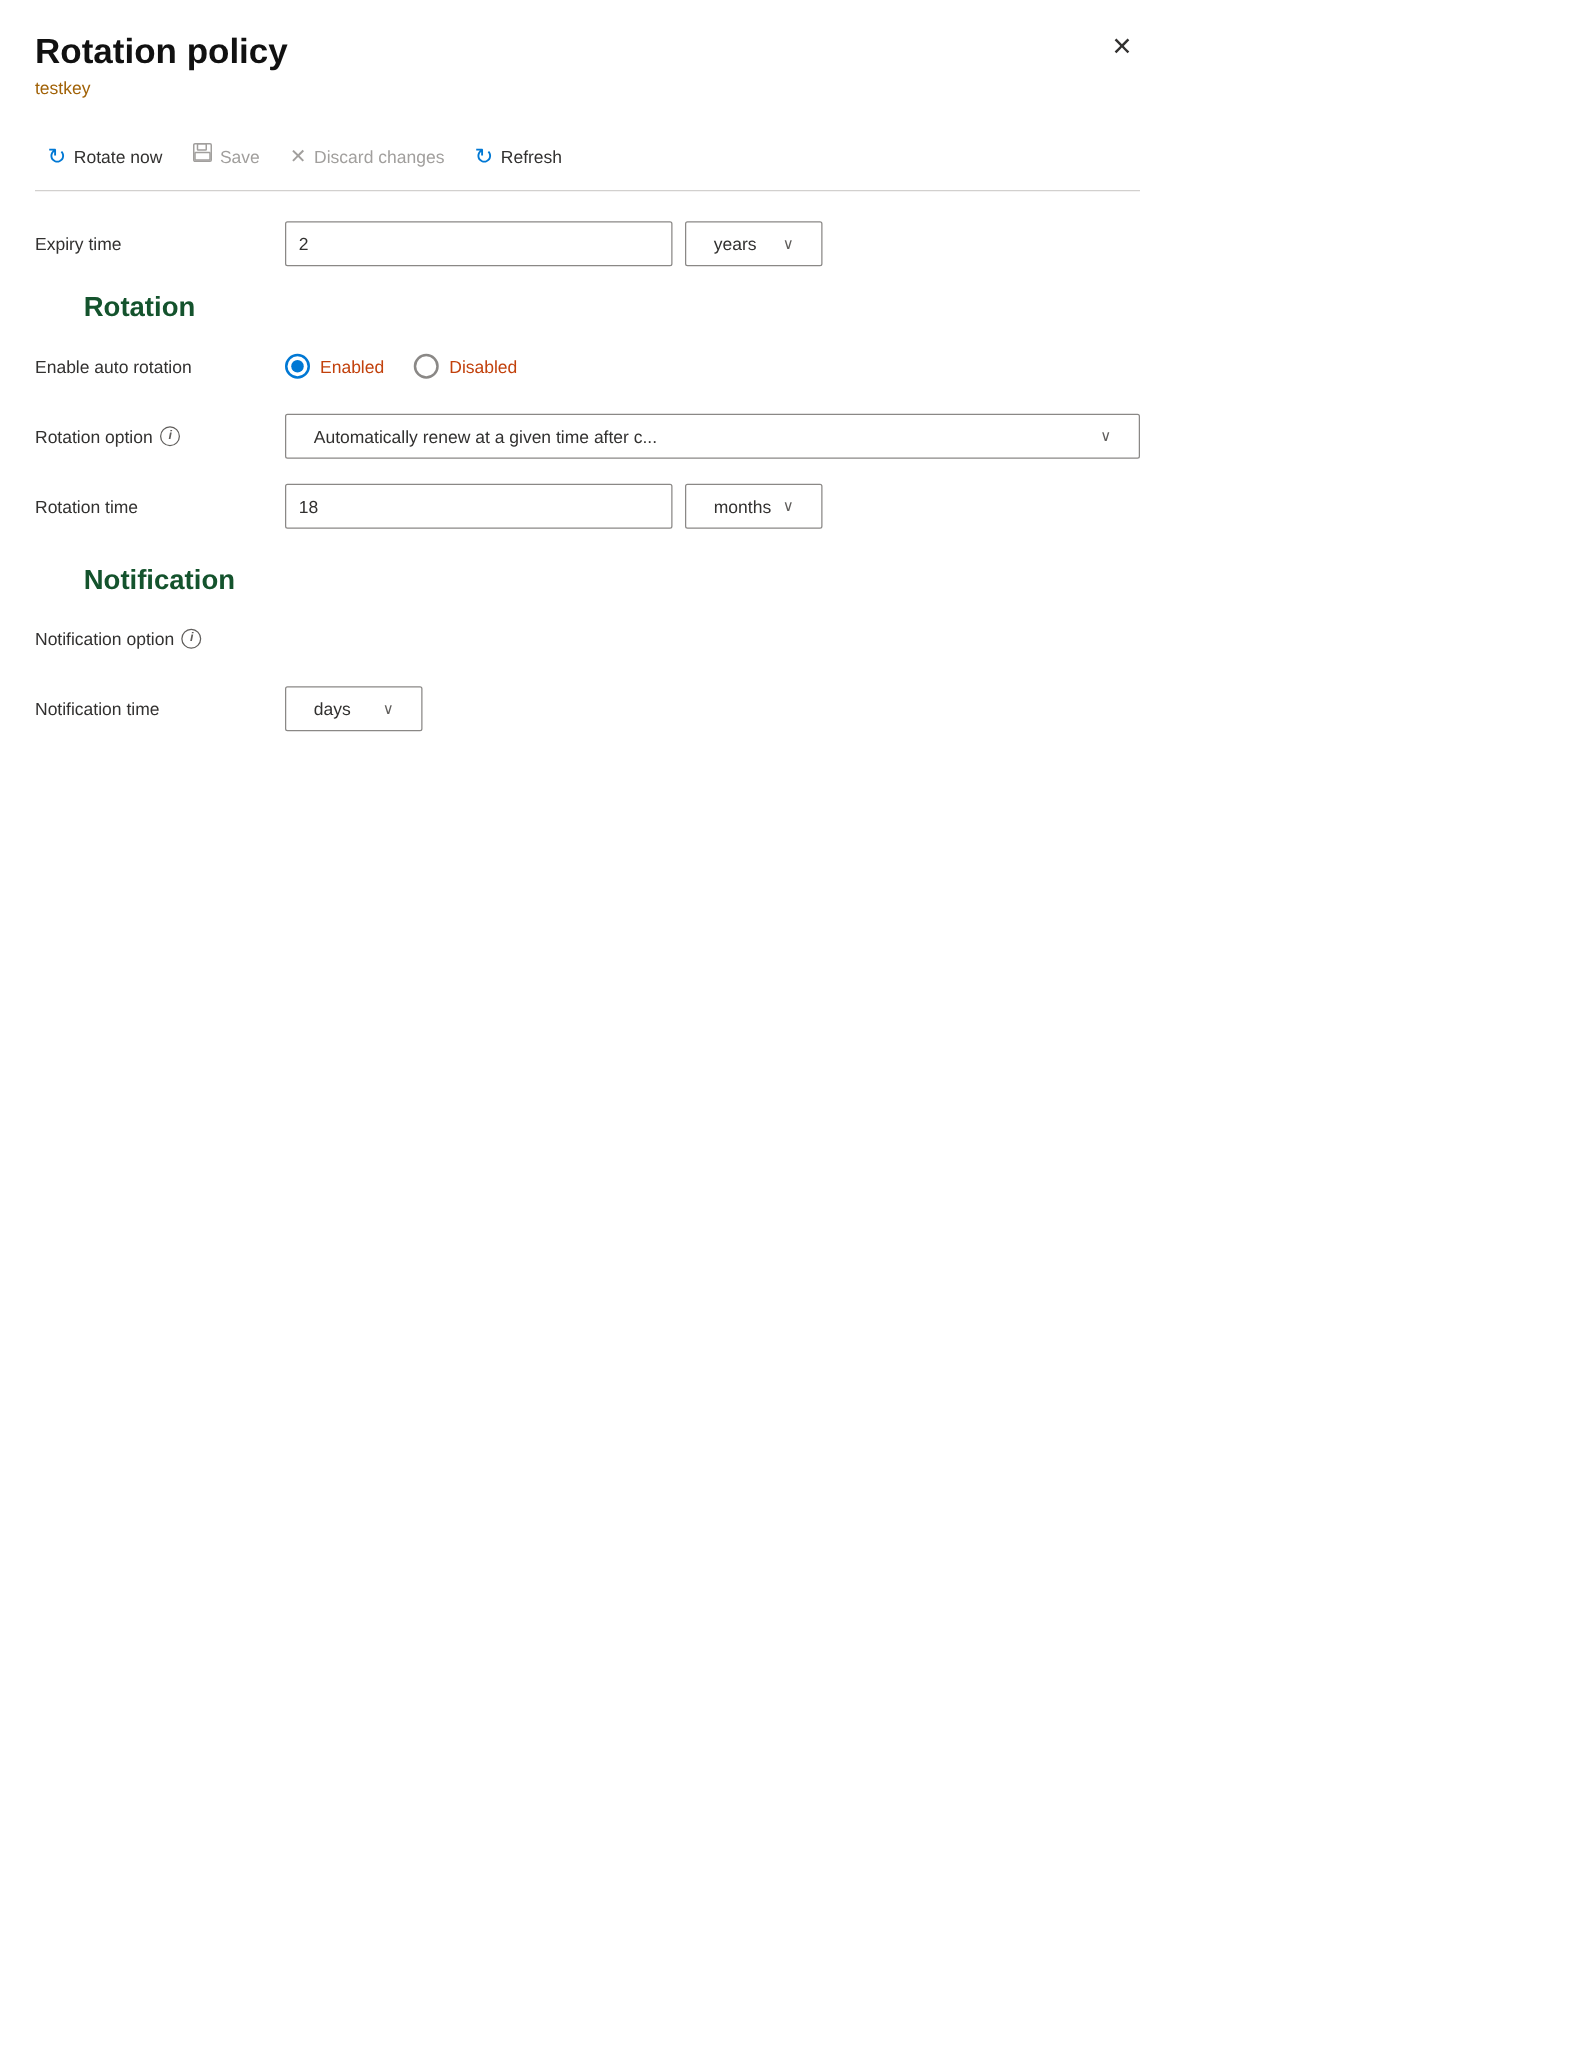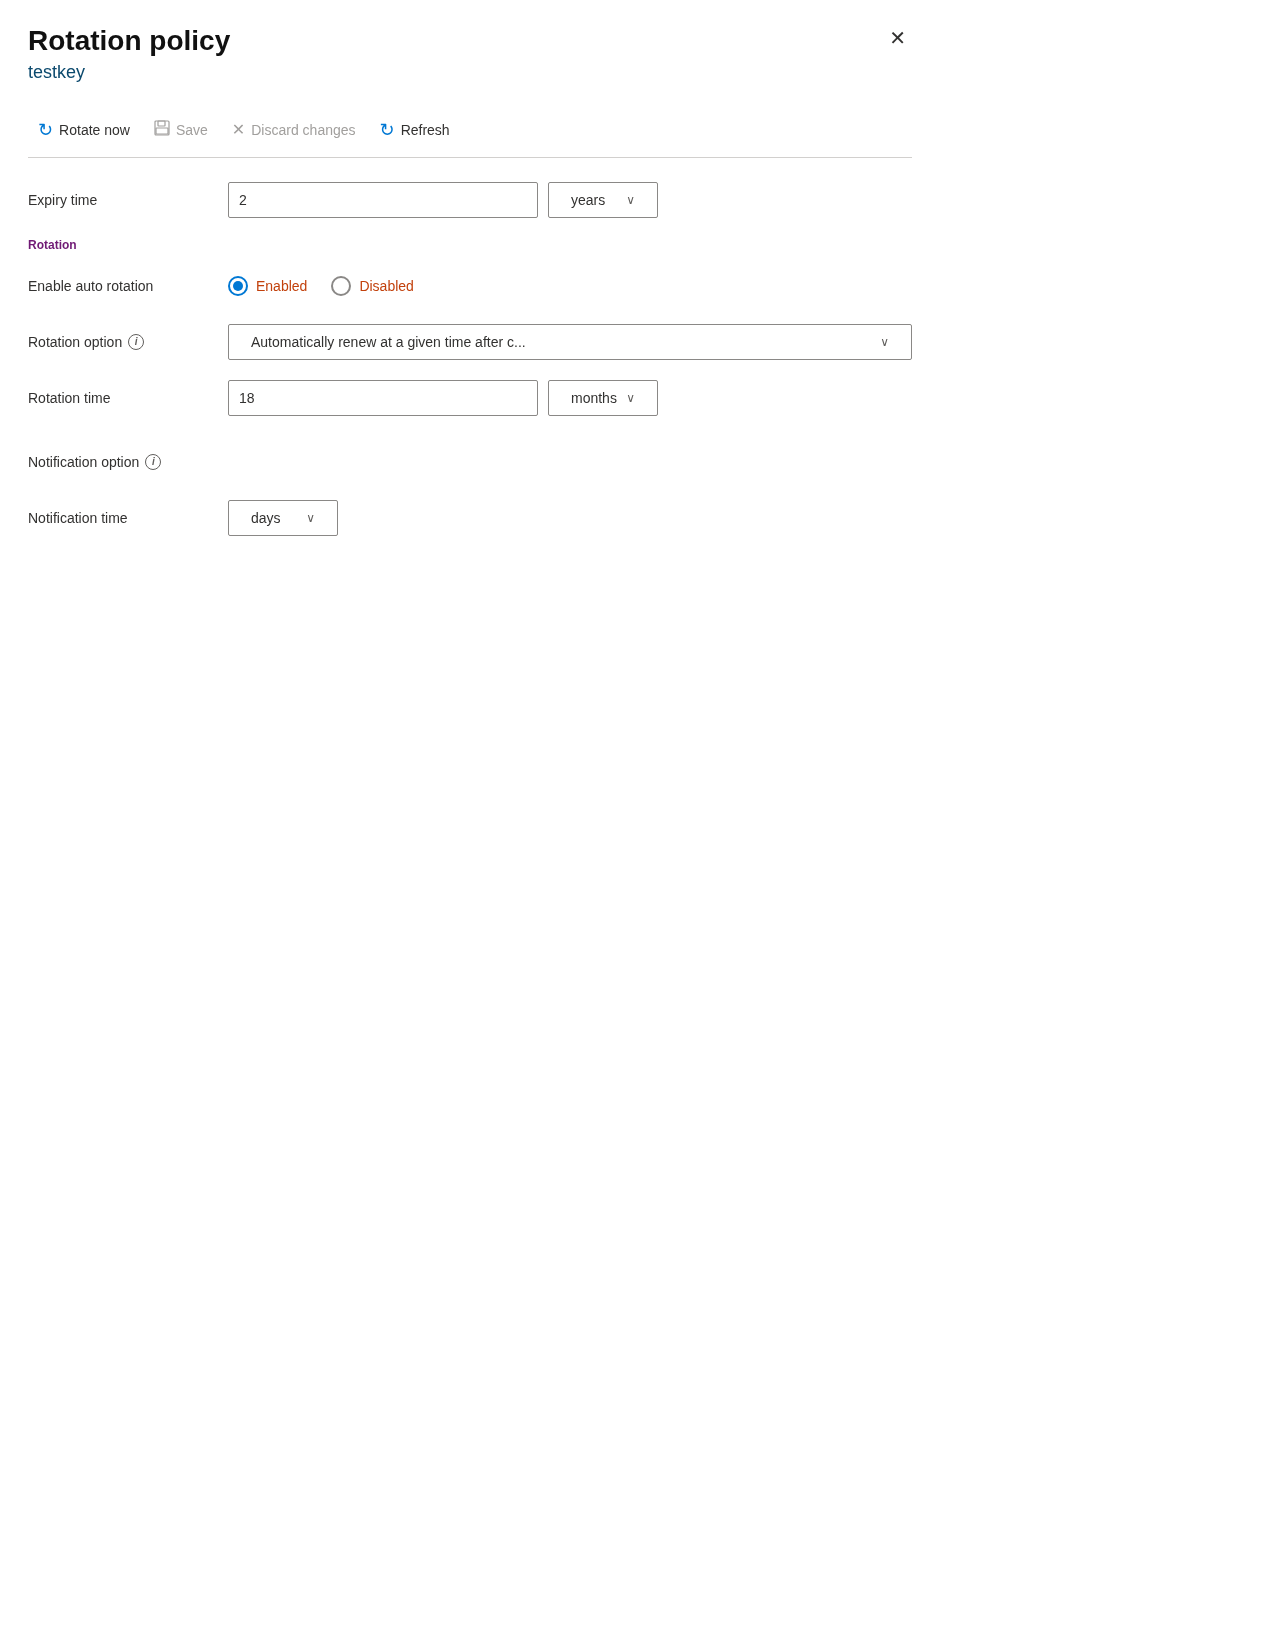--- a/index.html
+++ b/index.html
@@ -21,22 +21,22 @@
       align-items: flex-start;
       margin-bottom: 4px;
     }
     .panel-title {
       font-size: 28px;
       font-weight: 700;
       color: #111;
       line-height: 1.2;
     }
     .panel-subtitle {
-      font-size: 18px;
-      color: #0c4a6e;
+      font-size: 14px;
+      color: #a16207;
       margin-top: 4px;
       margin-bottom: 16px;
     }
     .close-btn {
       background: none;
       border: none;
       cursor: pointer;
       font-size: 20px;
       color: #323130;
       padding: 4px 6px;
@@ -70,24 +70,25 @@
     .toolbar-btn.disabled {
       color: #a19f9d;
       cursor: default;
     }
     .toolbar-btn.disabled .btn-icon { color: #a19f9d; }
 
     .form-section {
       margin-bottom: 28px;
     }
     .section-title {
-      font-size: 12px;
+      font-size: 22px;
       font-weight: 600;
-      color: #701a75;
+      color: #14532d;
       margin-bottom: 16px;
+      margin-left: 39px;
     }
     .form-row {
       display: flex;
       align-items: center;
       margin-bottom: 20px;
       min-height: 36px;
     }
     .form-label {
       font-size: 14px;
       color: #323130;
@@ -284,20 +285,21 @@
         <input class="text-input" type="text" value="18" style="">
         <div class="select-dropdown">
           <span>months</span>
           <span class="chevron">∨</span>
         </div>
       </div>
     </div>
   </div>
 
   <div class="form-section">
+    <div class="section-title">Notification</div>
 
     <div class="form-row">
       <div class="form-label">
         <span>Notification option</span>
         <span class="info-icon">i</span>
       </div>
     </div>
 
     <div class="form-row">
       <div class="form-label">Notification time</div>

